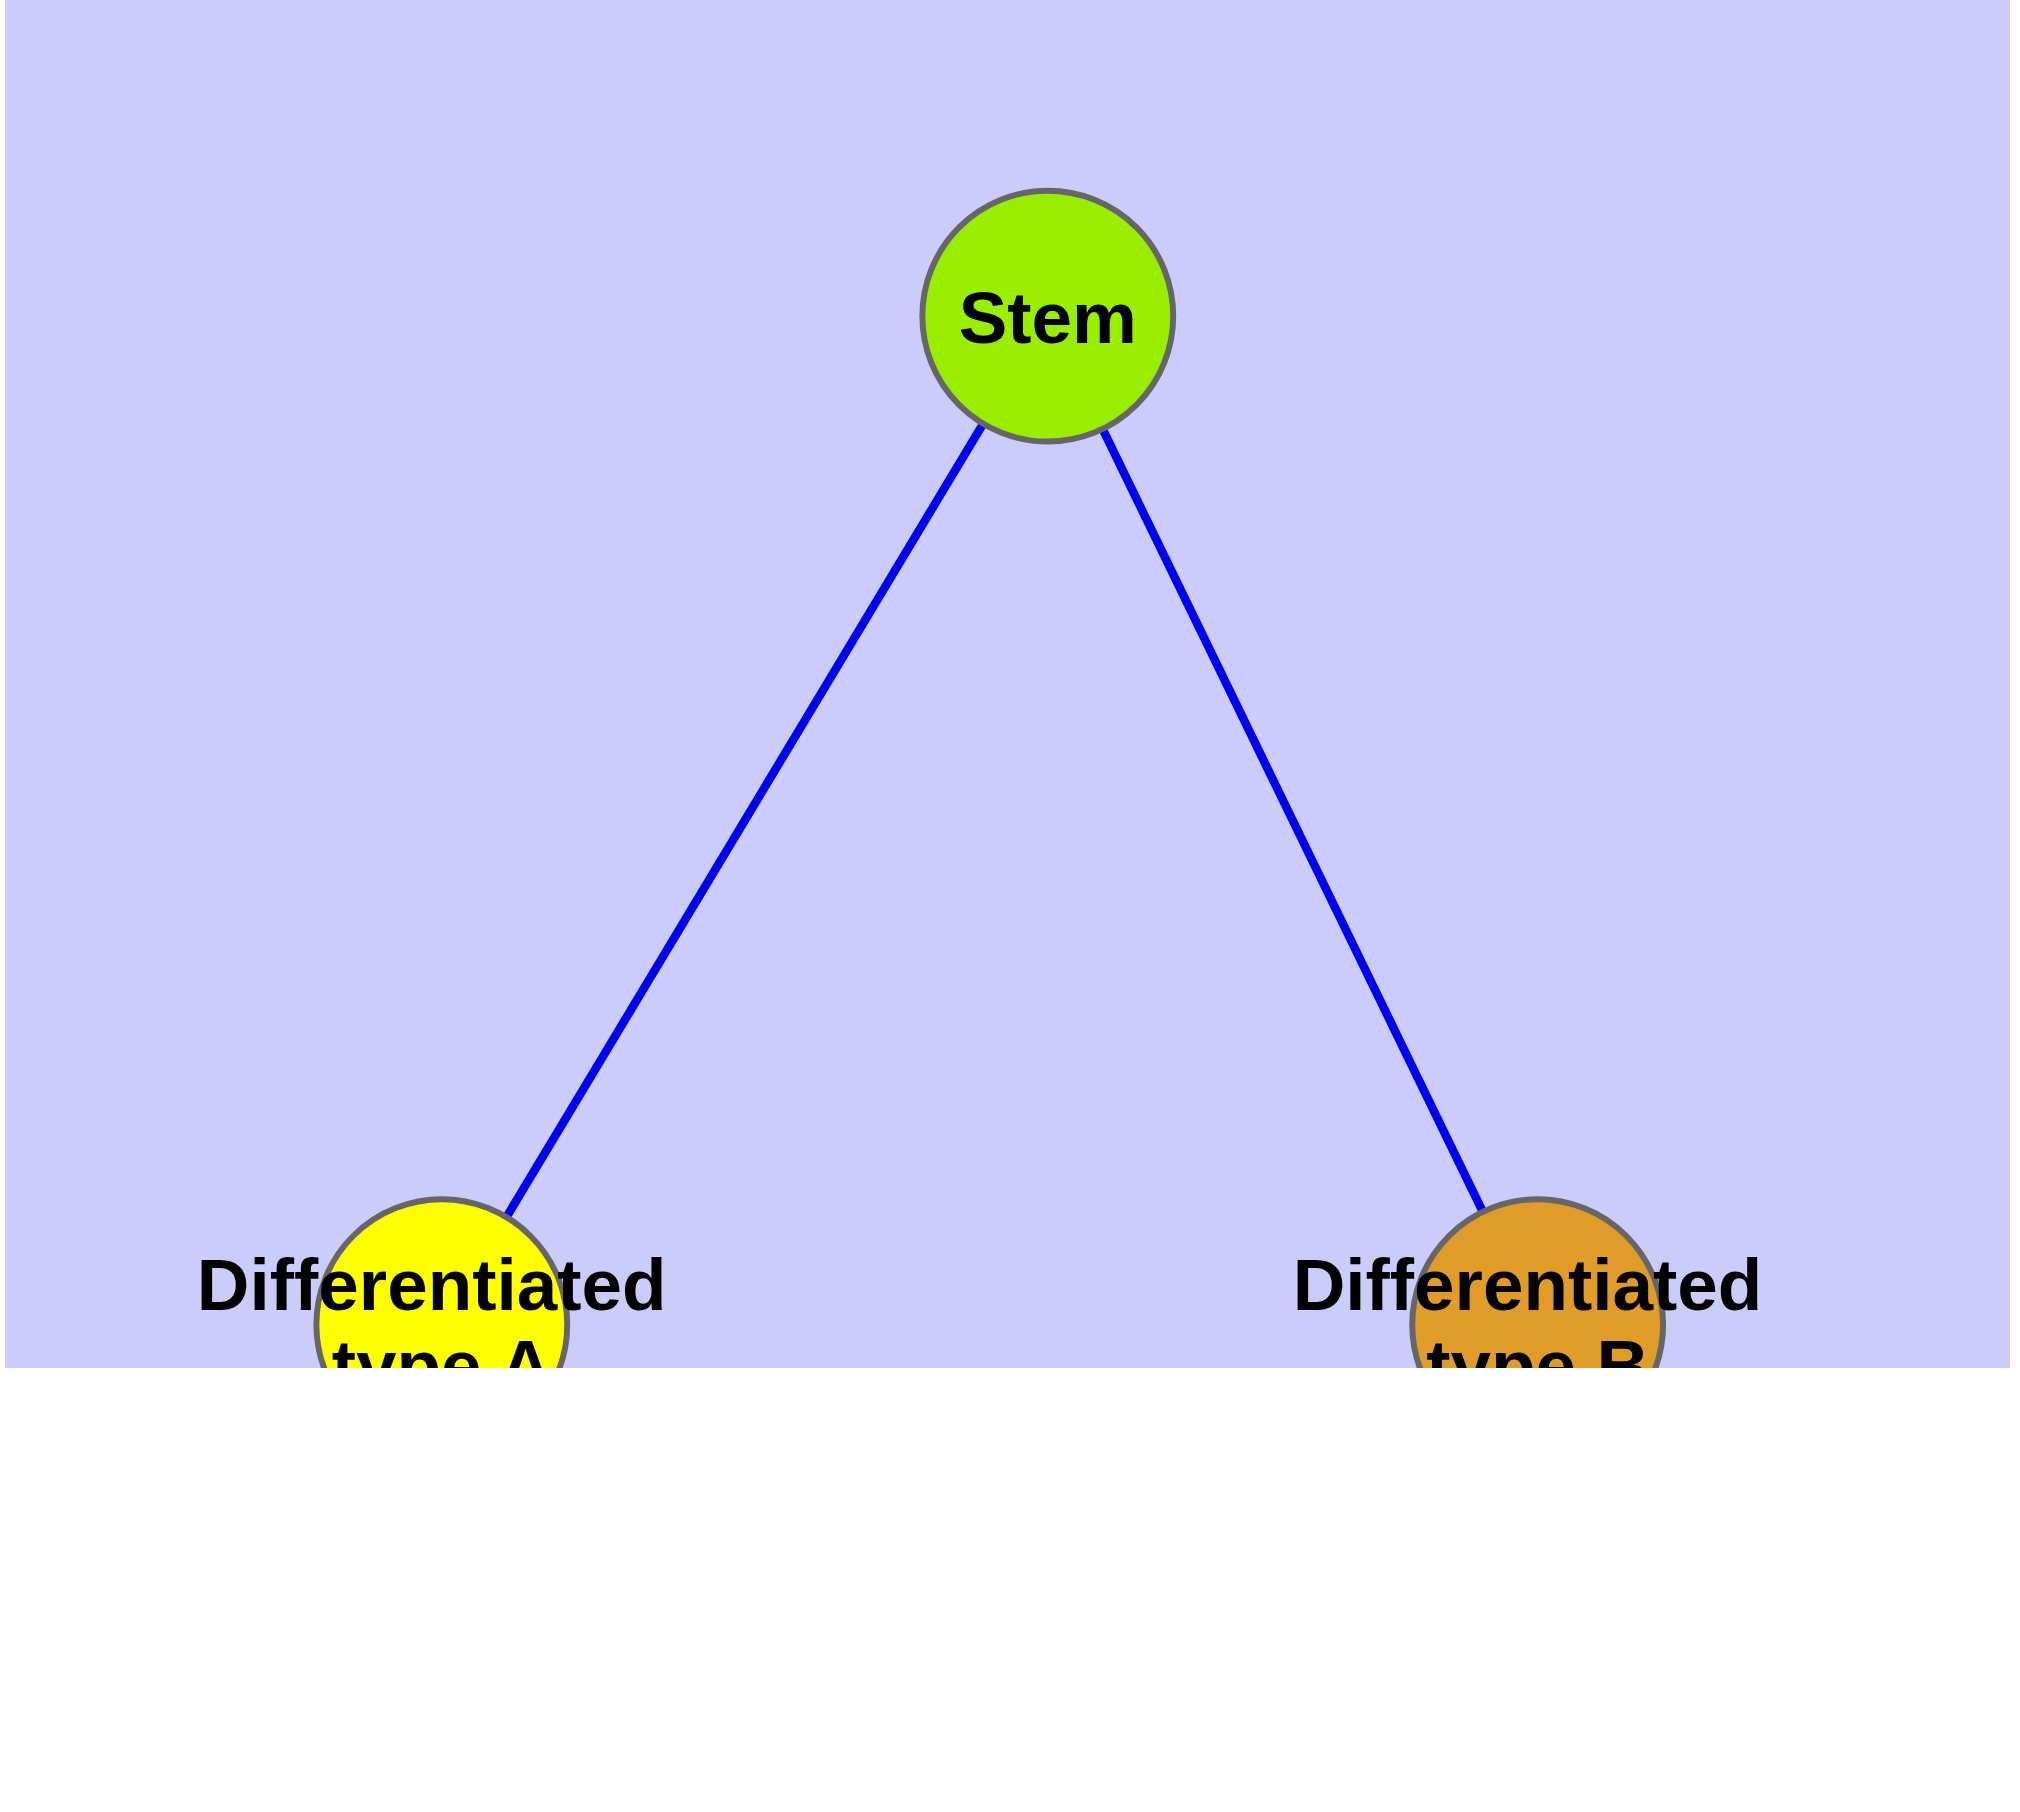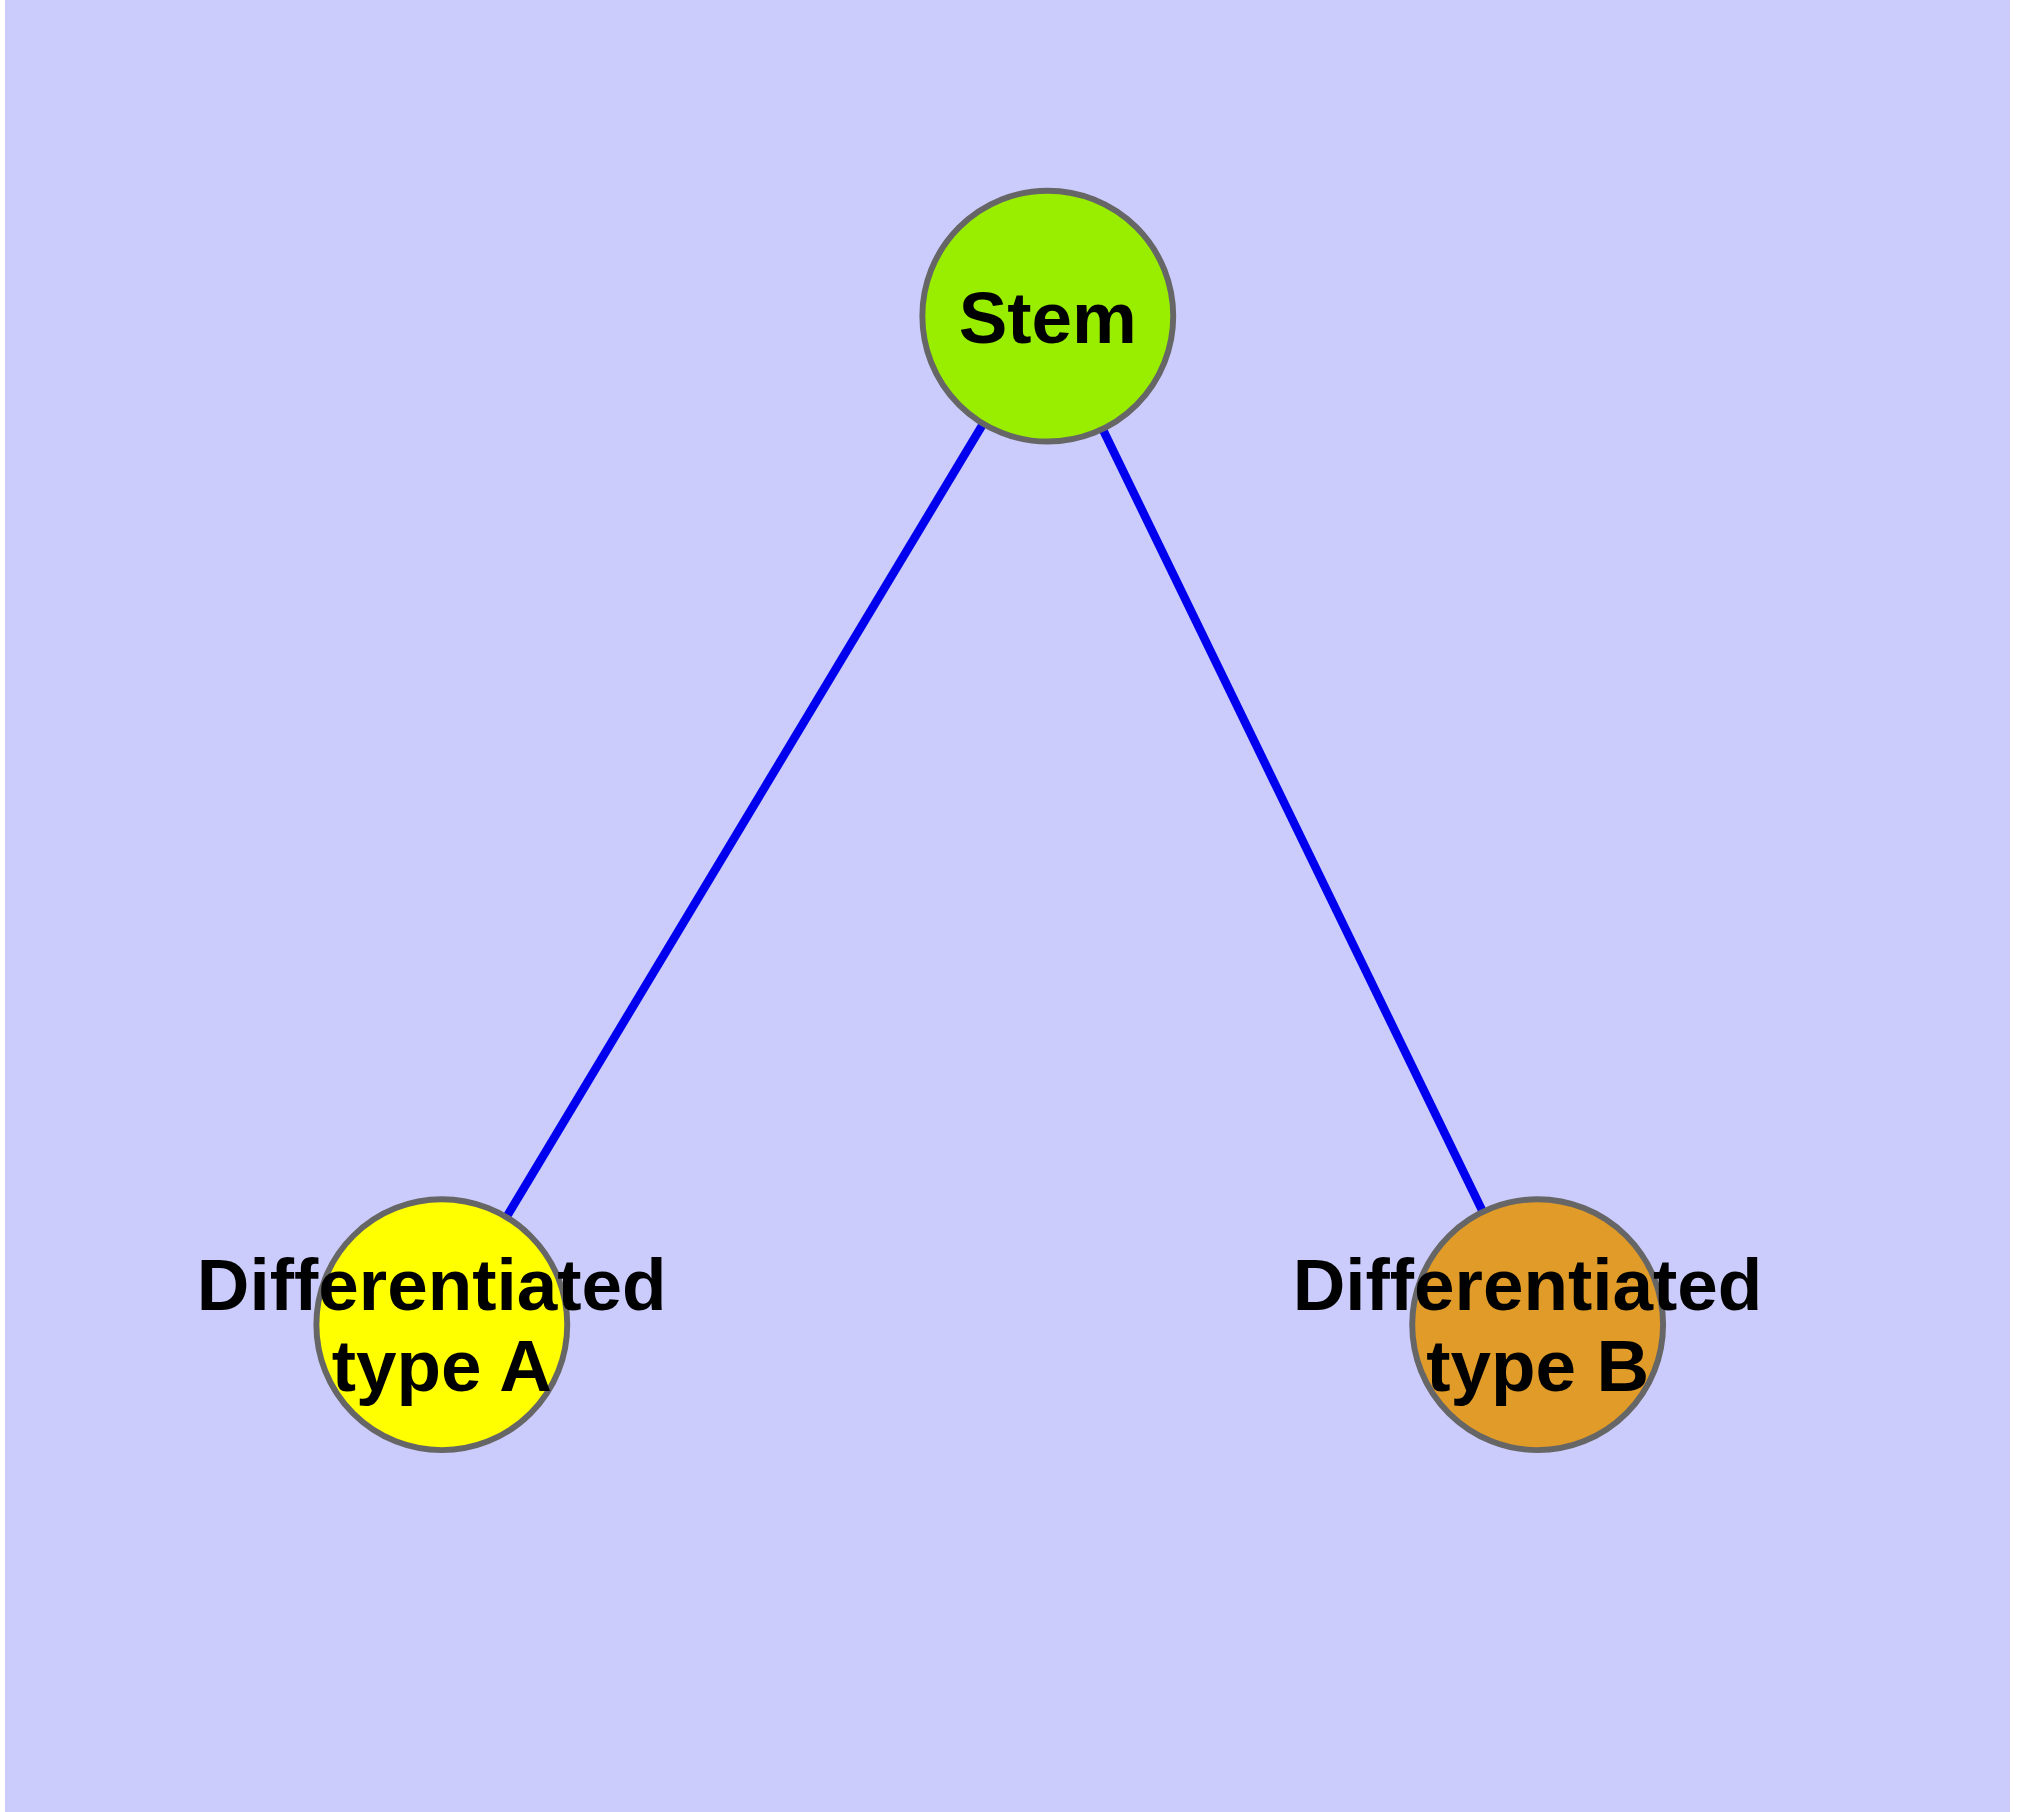--- a/index.html
+++ b/index.html
@@ -4,21 +4,21 @@
 <title>Cell Differentiation Graph</title>
 <style>
   html, body {
     margin: 0;
     padding: 0;
     background: #ffffff;
   }
   #canvas-root {
     position: relative;
     width: 2021px;
-    height: 1812px;
+    height: 1368px;
     background: #ffffff;
     overflow: hidden;
     font-family: "Liberation Sans", sans-serif;
   }
   .graph-surface {
     position: absolute;
     left: 5.1px;
     top: 0px;
     width: 2005px;
     height: 1812px;

